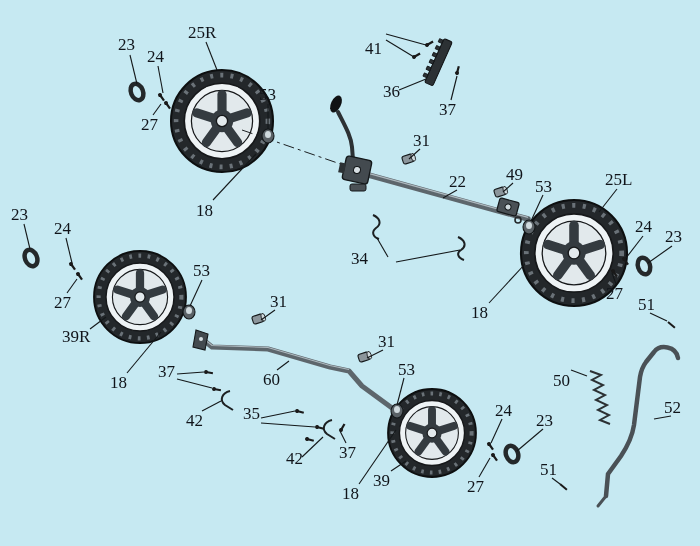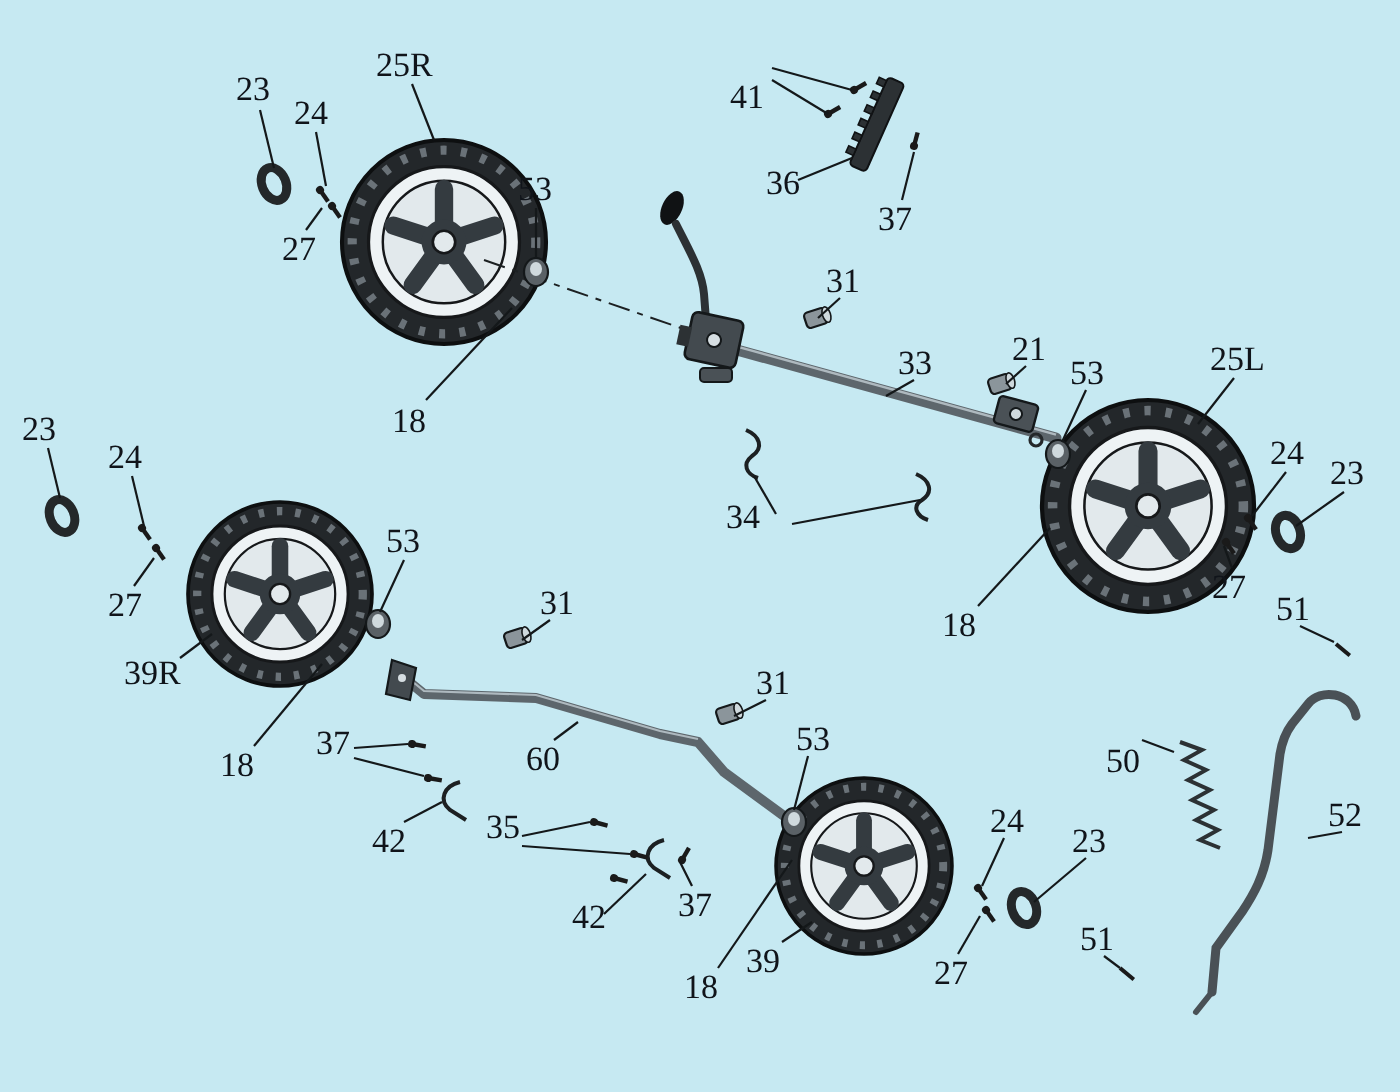--- a/index.html
+++ b/index.html
@@ -275,25 +275,25 @@
   <span class="lbl" style="left:118px;top:36px">23</span>
   <span class="lbl" style="left:147px;top:48px">24</span>
   <span class="lbl" style="left:188px;top:24px">25R</span>
   <span class="lbl" style="left:141px;top:116px">27</span>
   <span class="lbl" style="left:259px;top:86px">53</span>
   <span class="lbl" style="left:196px;top:202px">18</span>
   <span class="lbl" style="left:365px;top:40px">41</span>
   <span class="lbl" style="left:383px;top:83px">36</span>
   <span class="lbl" style="left:439px;top:101px">37</span>
   <span class="lbl" style="left:413px;top:132px">31</span>
-  <span class="lbl" style="left:449px;top:173px">33</span>
-  <span class="lbl" style="left:506px;top:166px">21</span>
+  <span class="lbl" style="left:449px;top:173px">22</span>
+  <span class="lbl" style="left:506px;top:166px">49</span>
   <span class="lbl" style="left:535px;top:178px">53</span>
   <span class="lbl" style="left:605px;top:171px">25L</span>
-  <span class="lbl" style="left:363px;top:250px">34</span>
+  <span class="lbl" style="left:351px;top:250px">34</span>
   <span class="lbl" style="left:471px;top:304px">18</span>
   <span class="lbl" style="left:635px;top:218px">24</span>
   <span class="lbl" style="left:665px;top:228px">23</span>
   <span class="lbl" style="left:606px;top:285px">27</span>
   <span class="lbl" style="left:638px;top:296px">51</span>
   <span class="lbl" style="left:11px;top:206px">23</span>
   <span class="lbl" style="left:54px;top:220px">24</span>
   <span class="lbl" style="left:54px;top:294px">27</span>
   <span class="lbl" style="left:62px;top:328px">39R</span>
   <span class="lbl" style="left:193px;top:262px">53</span>

